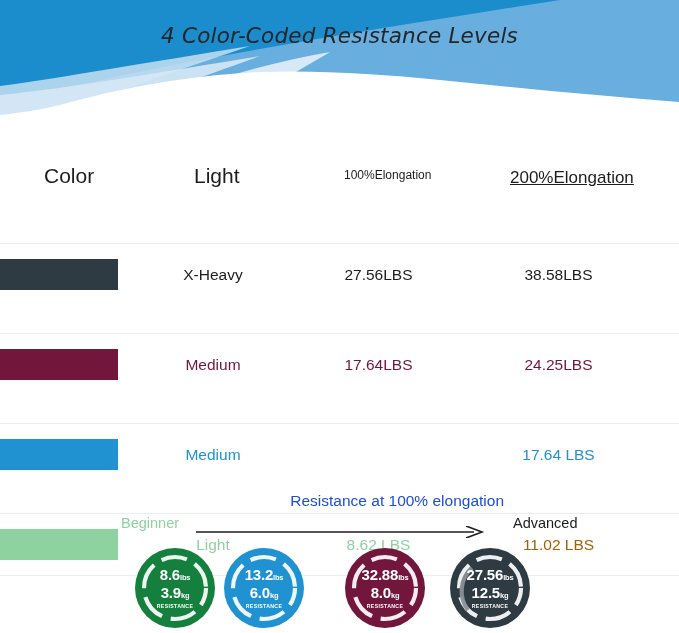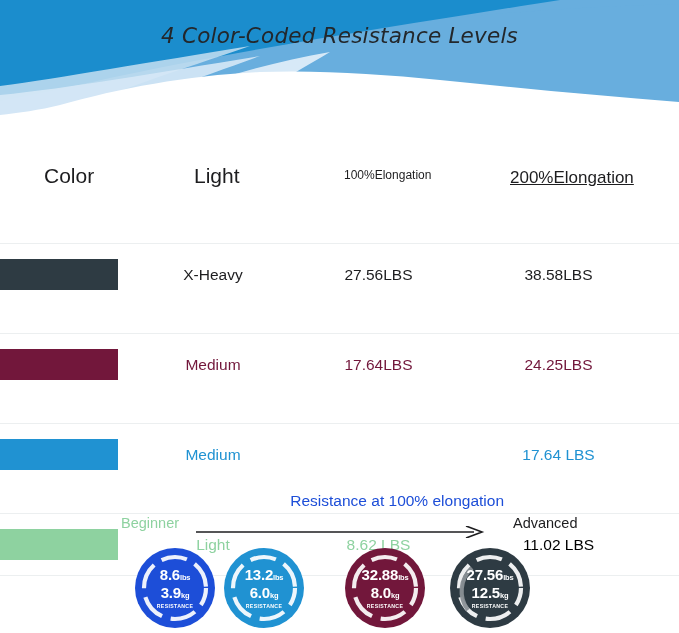--- a/index.html
+++ b/index.html
@@ -178,38 +178,38 @@
   <div class="row">
     <div class="swatch" style="background-color: rgb(32, 146, 210);"></div>
     <div class="cell c-level" style="color: rgb(32, 146, 210);">Medium</div>
     <div class="cell c-e200" style="color: rgb(32, 146, 210);">17.64 LBS</div>
   </div>
 
   <div class="row">
     <div class="swatch" style="background-color: rgb(142, 210, 160);"></div>
     <div class="cell c-level" style="color: rgb(142, 210, 160);">Light</div>
     <div class="cell c-e100" style="color: rgb(142, 210, 160);">8.62 LBS</div>
-    <div class="cell c-e200" style="color: #000000;">11.02 LBS</div>
+    <div class="cell c-e200" style="color: #a16207;">11.02 LBS</div>
   </div>
 
 </div>
 
 <div class="arrow-wrap">
   <div class="arrow-caption">Resistance at 100% elongation</div>
   <div class="lbl-beginner" style="color: rgb(142, 210, 160);">Beginner</div>
   <div class="lbl-advanced">Advanced</div>
   <svg class="arrow-line" width="290" height="12" viewBox="0 0 290 12">
     <line x1="0" y1="6" x2="278" y2="6" stroke="#1d1d1f" stroke-width="1.6"></line>
     <polyline points="270,0 286,6 270,12" fill="none" stroke="#1d1d1f" stroke-width="1.6"></polyline>
   </svg>
 </div>
 
 <div class="badges">
 
-  <div class="badge" style="left: 135px; background-color: #1d4ed8;">
+  <div class="badge" style="left: 135px; background-color: #15803d;">
     <svg width="80" height="80" viewBox="0 0 80 80">
       <circle cx="40" cy="40" r="31" fill="none" stroke="#ffffff" stroke-width="4.2" stroke-dasharray="26 9" stroke-dashoffset="8" opacity="0.92"></circle>
     </svg>
     <div class="badge-text">
       <span class="bval"><span>8.6</span><span class="unit">lbs</span></span>
       <span class="bval kg"><span>3.9</span><span class="unit">kg</span></span>
       <span class="bcap">RESISTANCE</span>
     </div>
   </div>
 

